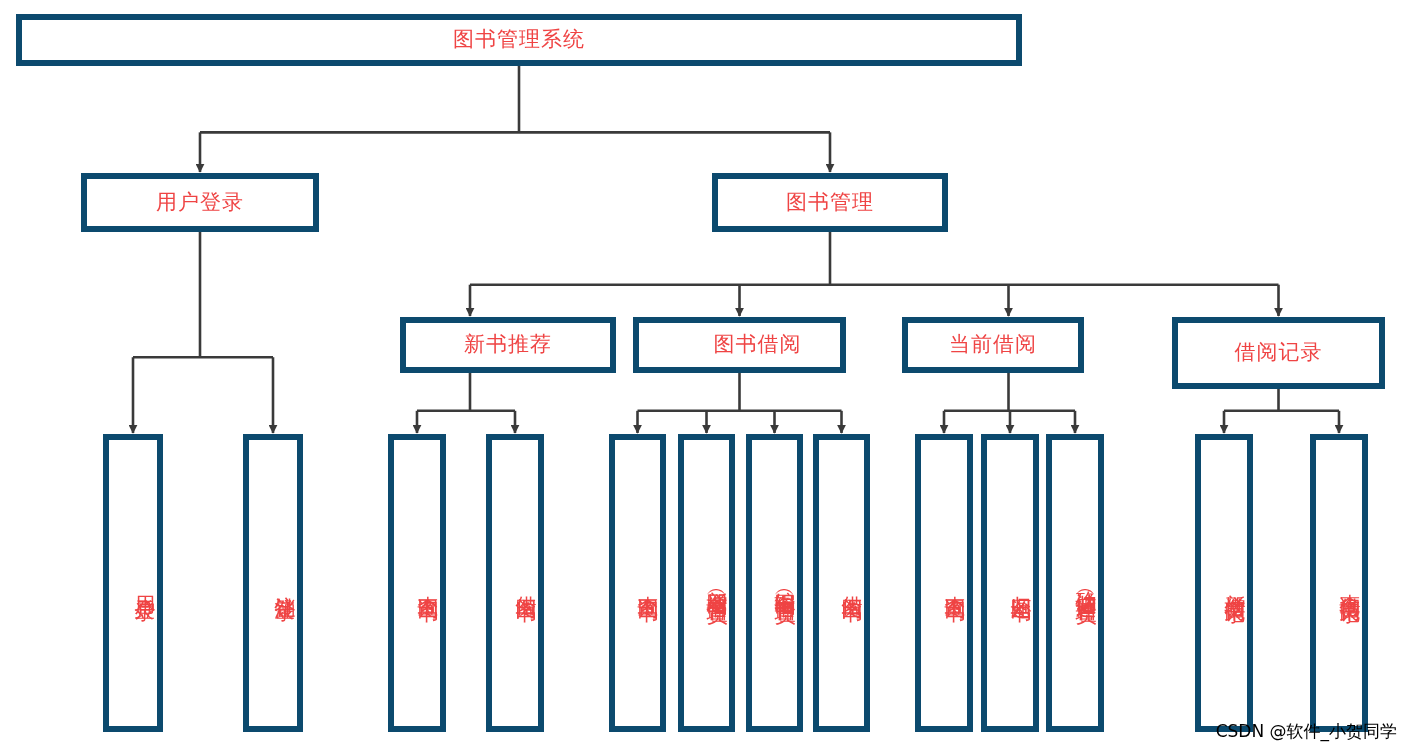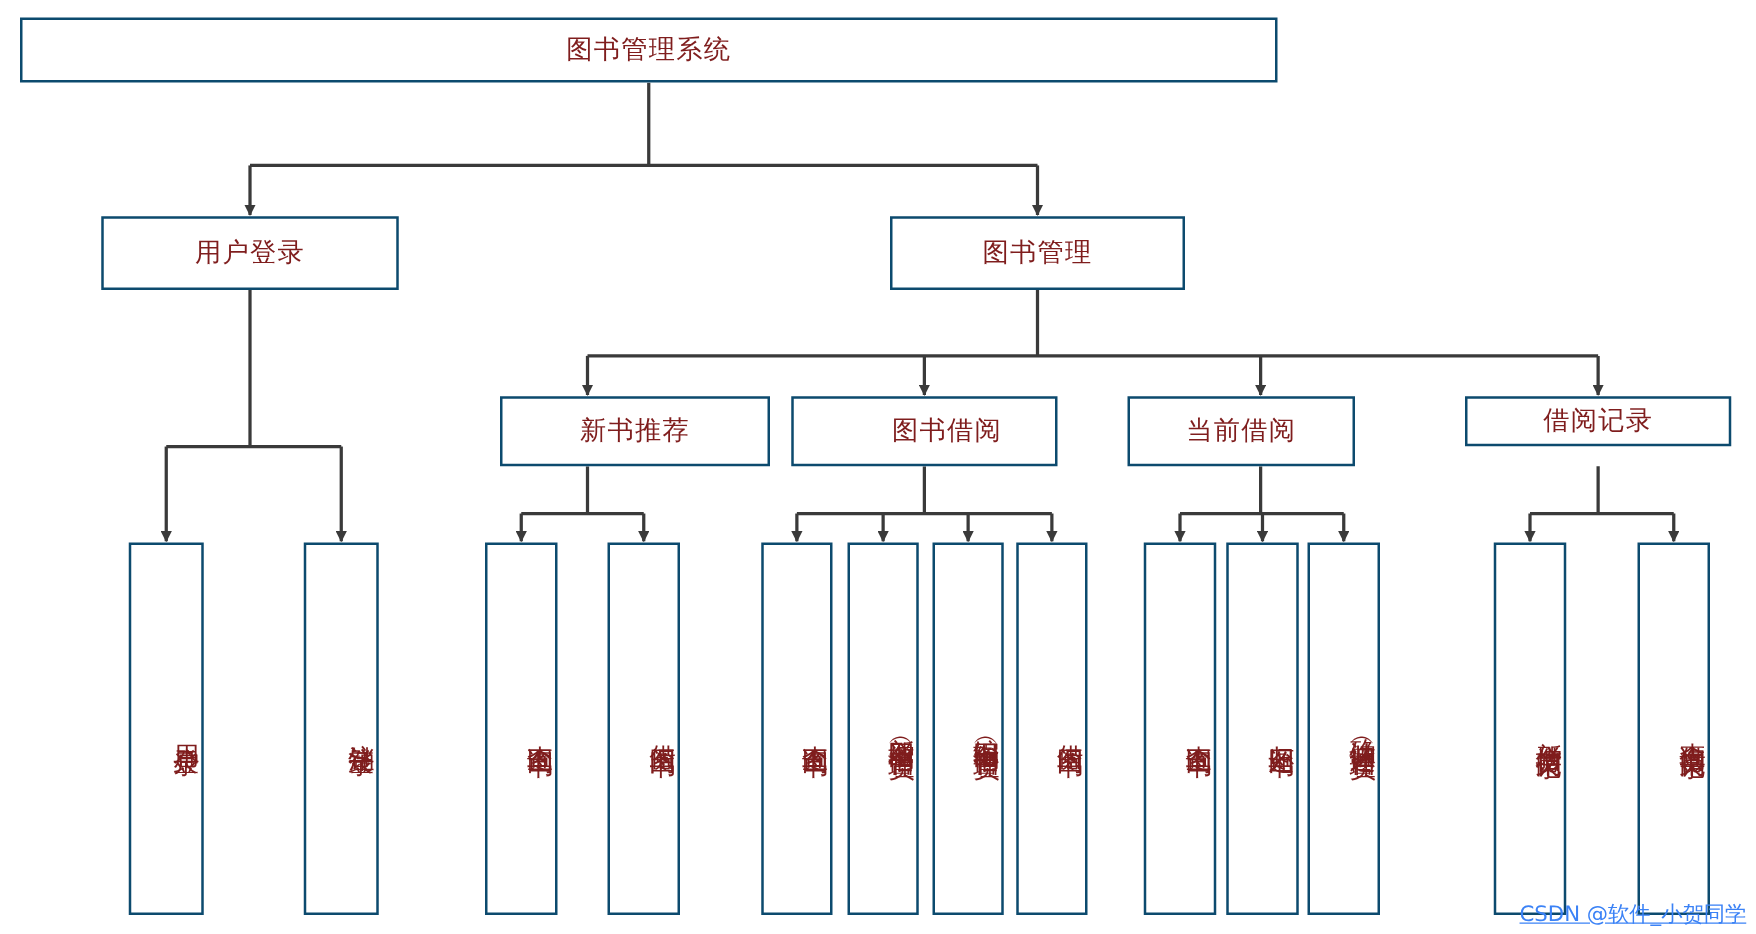--- a/index.html
+++ b/index.html
@@ -19,26 +19,26 @@
     position: absolute;
     left: 0;
     top: 0;
     width: 1405px;
     height: 747px;
     pointer-events: none;
   }
   .node {
     position: absolute;
     box-sizing: border-box;
-    border: 2px solid #0c4a6e;
+    border: 6px solid #0c4a6e;
     background: #ffffff;
     display: flex;
     align-items: center;
     justify-content: center;
-    color: #7f1d1d;
+    color: #ef4444;
     z-index: 2;
   }
   .node.horiz {
     font-size: 21px;
     letter-spacing: 1px;
     line-height: 1.1;
   }
   .node.vert {
     writing-mode: vertical-rl;
     text-orientation: upright;
@@ -53,25 +53,24 @@
   .node.vert .vtext {
     writing-mode: vertical-rl;
     text-orientation: upright;
     white-space: nowrap;
   }
   #watermark {
     position: absolute;
     right: 8px;
     bottom: 4px;
     font-size: 17px;
-    color: #3b82f6;
+    color: #000000;
     z-index: 5;
     white-space: nowrap;
     font-family: "DejaVu Sans", "Liberation Sans", sans-serif;
-    text-decoration: underline;
   }
 </style>
 </head>
 <body>
 
 <div id="canvas">
 
   <svg id="edges" viewBox="0 0 1405 747" xmlns="http://www.w3.org/2000/svg">
     <defs>
       <marker id="arrowhead" markerWidth="9" markerHeight="9" refX="8.2" refY="4.5" orient="auto" markerUnits="userSpaceOnUse">
@@ -127,21 +126,21 @@
       </div>
       <div class="node horiz" style="left: 362px; top: 317px; width: 216px; height: 56px; margin-left: 38px;">
         <span>新书推荐</span>
       </div>
       <div class="node horiz" style="left: 633px; top: 317px; width: 213px; height: 56px; padding-left: 36px;">
         <span>图书借阅</span>
       </div>
       <div class="node horiz" style="left: 902px; top: 317px; width: 182px; height: 56px;">
         <span>当前借阅</span>
       </div>
-      <div class="node horiz" style="left: 1172px; top: 317px; width: 213px; height: 40px;">
+      <div class="node horiz" style="left: 1172px; top: 317px; width: 213px; height: 72px;">
         <span>借阅记录</span>
       </div>
       <div class="node vert" style="left: 103px; top: 434px; width: 60px; height: 298px;">
         <span class="vtext">用户登录</span>
       </div>
       <div class="node vert" style="left: 243px; top: 434px; width: 60px; height: 298px;">
         <span class="vtext">注销登录</span>
       </div>
       <div class="node vert" style="left: 388px; top: 434px; width: 58px; height: 298px;">
         <span class="vtext">查询图书</span>

